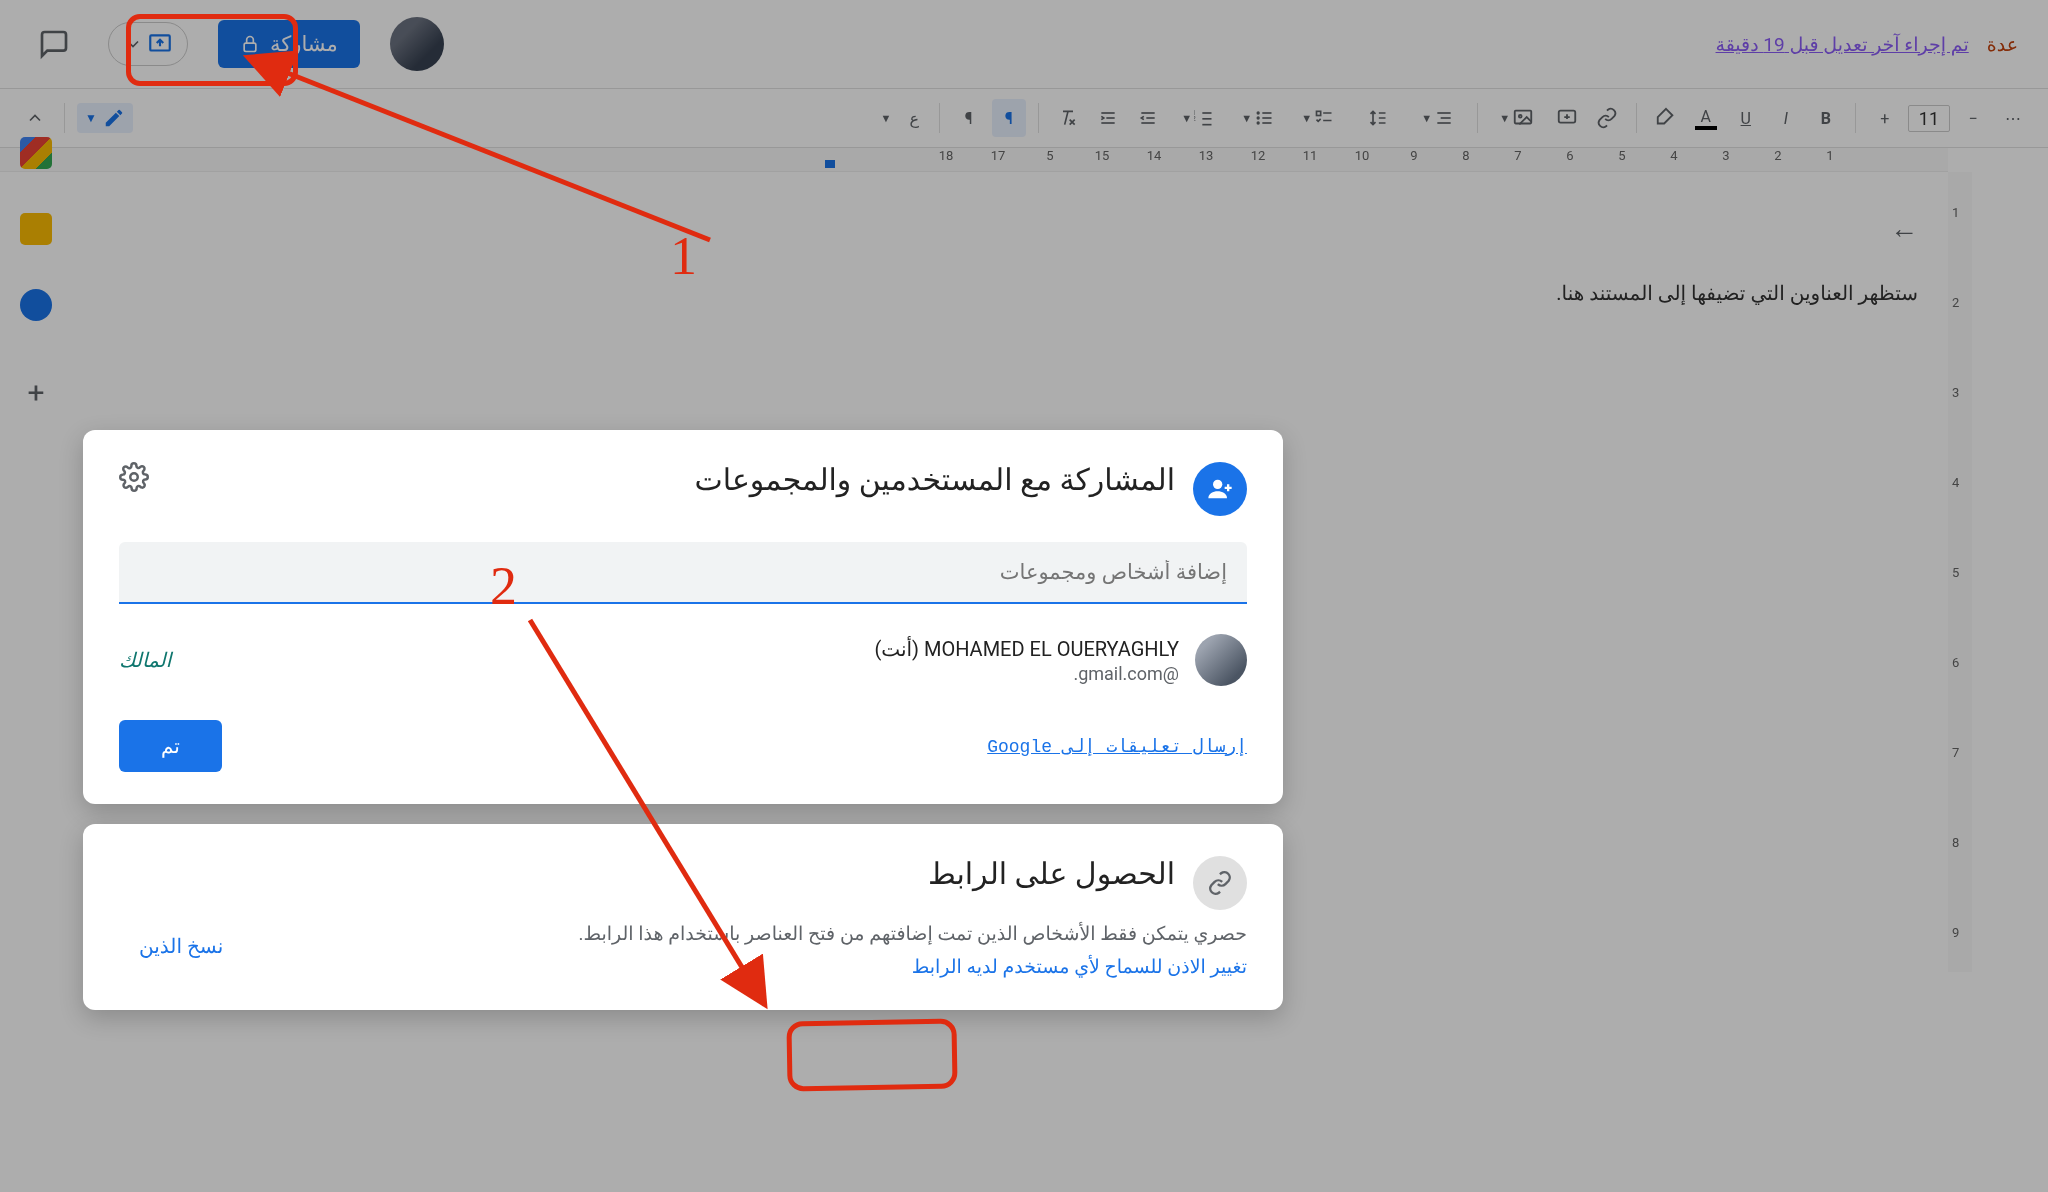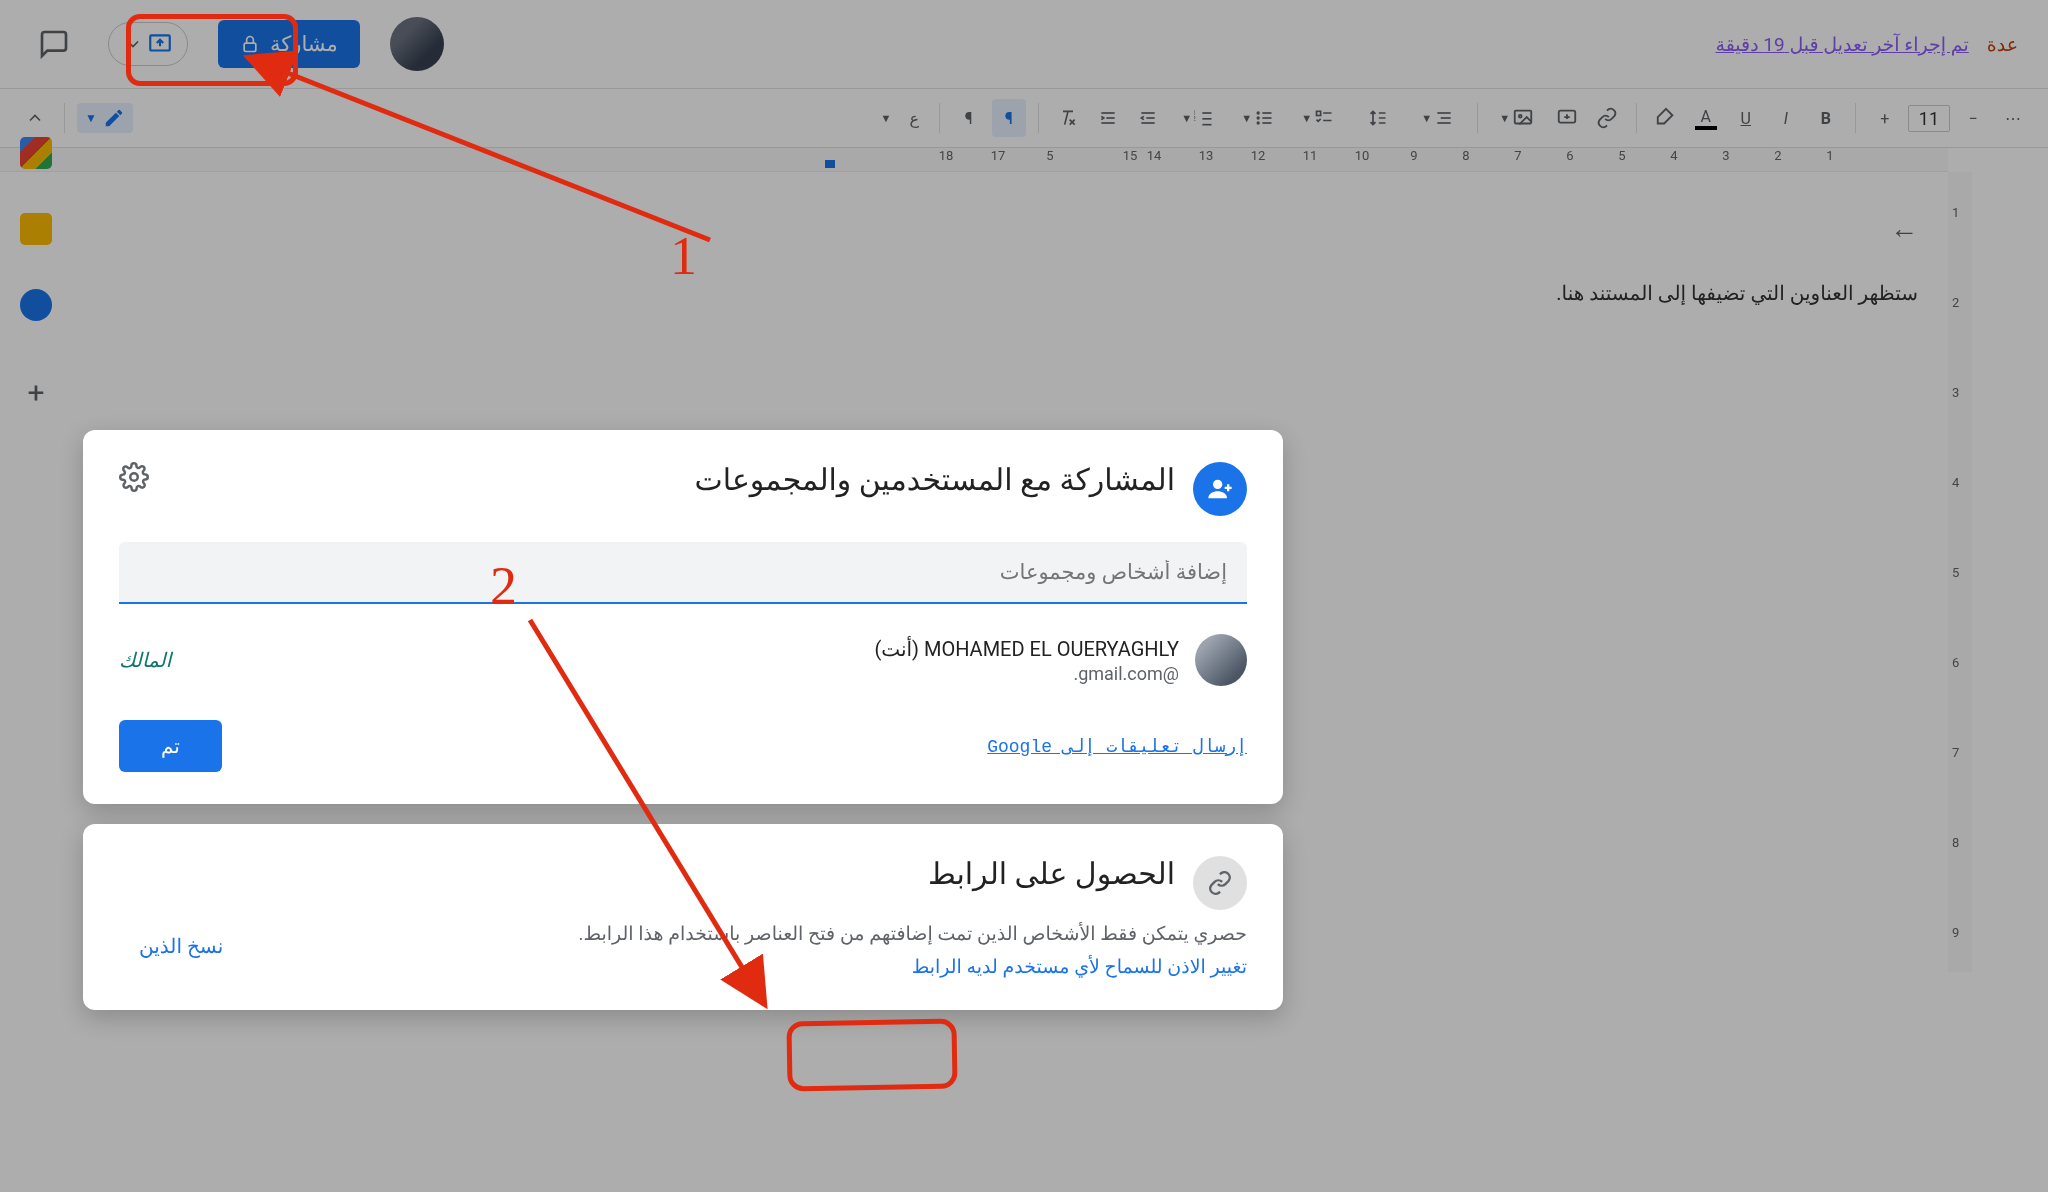--- a/index.html
+++ b/index.html
@@ -244,21 +244,21 @@
     <span class="ruler-tick" style="left: 1622px;">5</span>
     <span class="ruler-tick" style="left: 1570px;">6</span>
     <span class="ruler-tick" style="left: 1518px;">7</span>
     <span class="ruler-tick" style="left: 1466px;">8</span>
     <span class="ruler-tick" style="left: 1414px;">9</span>
     <span class="ruler-tick" style="left: 1362px;">10</span>
     <span class="ruler-tick" style="left: 1310px;">11</span>
     <span class="ruler-tick" style="left: 1258px;">12</span>
     <span class="ruler-tick" style="left: 1206px;">13</span>
     <span class="ruler-tick" style="left: 1154px;">14</span>
-    <span class="ruler-tick" style="left: 1130px;">15</span>
+    <span class="ruler-tick" style="left: 1102px;">15</span>
     <span class="ruler-tick" style="left: 1050px;">5</span>
     <span class="ruler-tick" style="left: 998px;">17</span>
     <span class="ruler-tick" style="left: 946px;">18</span>
   </div>
 
 <div class="vruler" id="vruler">
     <span class="vruler-tick" style="top: 40px;">1</span>
     <span class="vruler-tick" style="top: 130px;">2</span>
     <span class="vruler-tick" style="top: 220px;">3</span>
     <span class="vruler-tick" style="top: 310px;">4</span>

